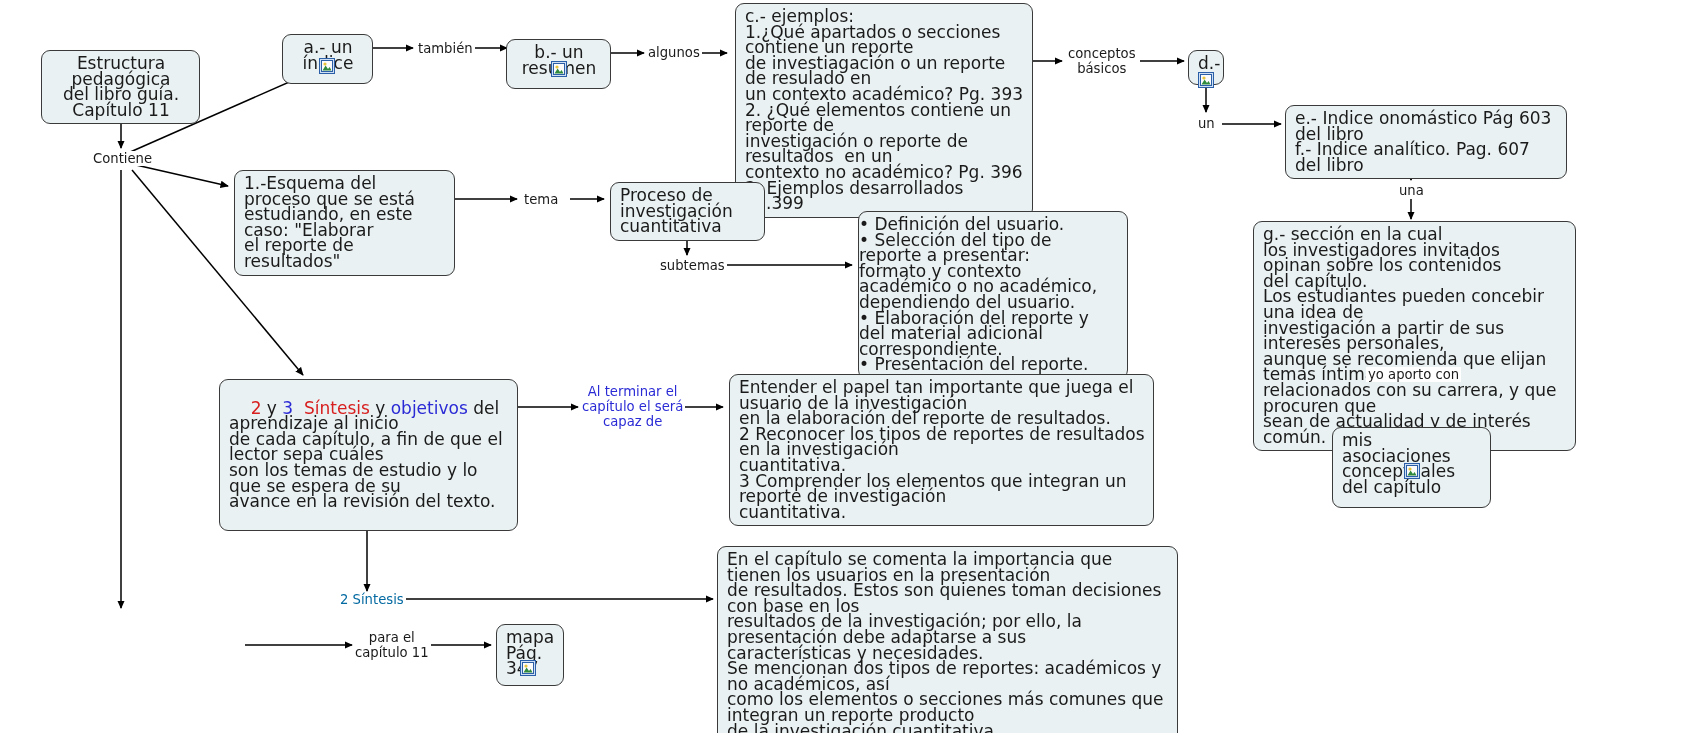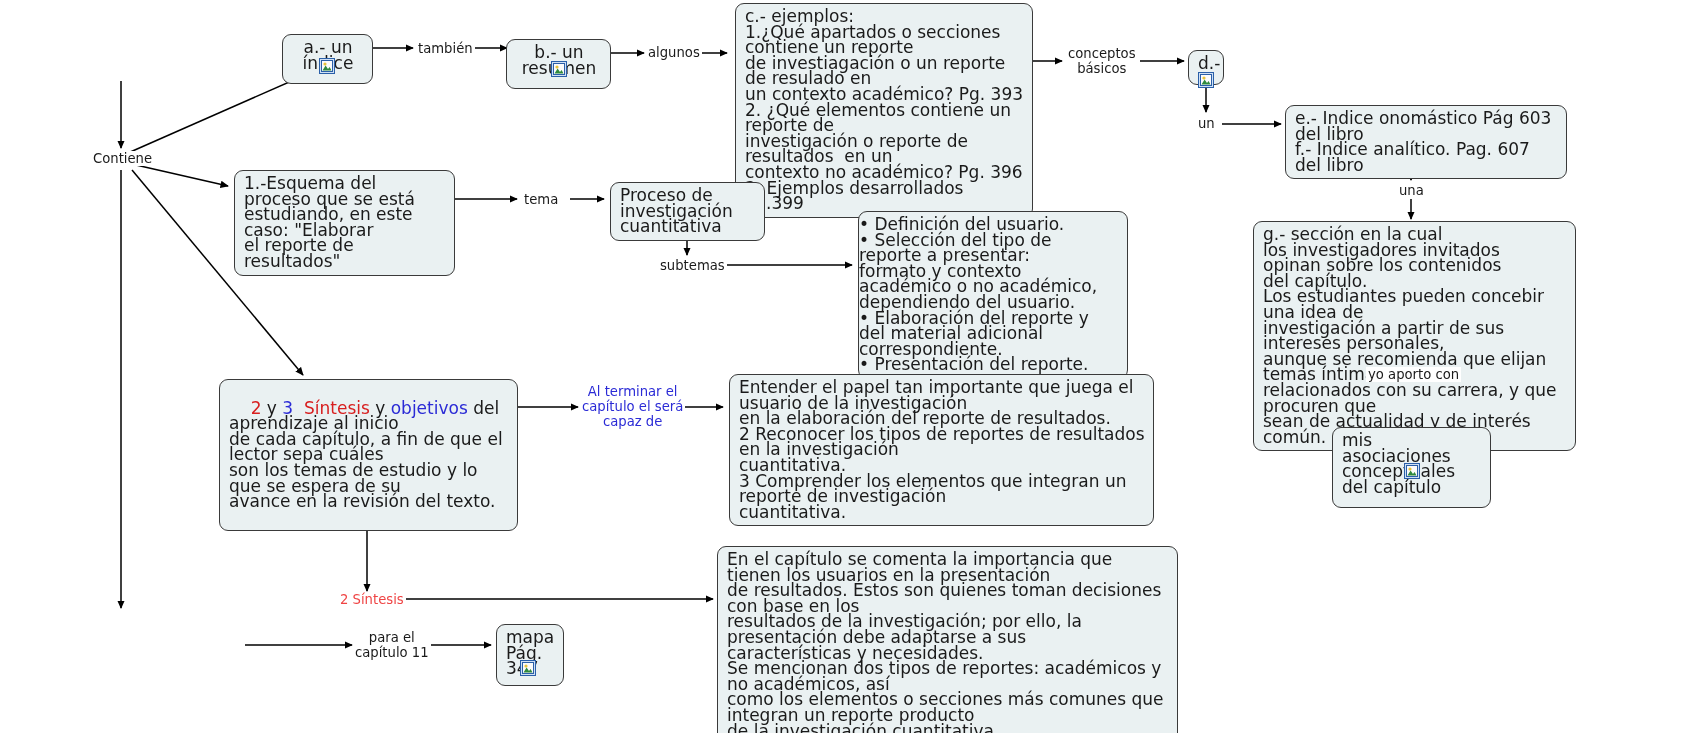--- a/index.html
+++ b/index.html
@@ -47,21 +47,21 @@
     position: absolute;
     font-size: 13.2px;
     line-height: 15.2px;
     color: #1a1a1a;
     background: #ffffff;
     white-space: pre;
     text-align: center;
     z-index: 4;
     padding: 0 2px;
   }
-  .label.red { color: #ef4444; }
+  .label.red { color: #0369a1; }
   .label.blue { color: #2b2bd6; }
   .red { color: #d81f1f; }
   .blue { color: #2b2bd6; }
   .imgicon {
     position: absolute;
     width: 16px;
     height: 16px;
     z-index: 6;
   }
   .imgicon svg { display: block; }
@@ -129,20 +129,22 @@
       <path d="M367,450 L367,591" marker-end="url(#arrow)"></path>
 
       <path d="M400,599 L713,599" marker-end="url(#arrow)"></path>
 
       <path d="M245,645 L352,645" marker-end="url(#arrow)"></path>
 
       <path d="M428,645 L491,645" marker-end="url(#arrow)"></path>
     </g>
   </svg>
 
+  <div class="node center" style="left:41px; top:50px; width:159px;">Estructura pedagógica
+del libro guía. Capítulo 11</div>
 
   <div class="node center" style="left:282px; top:34px; width:91px; padding-bottom:12px;">a.- un índice</div>
   <span class="imgicon" style="left:319px; top:58px;">
     <svg width="16" height="16" viewBox="0 0 16 16">
       <rect x="0.5" y="0.5" width="15" height="15" fill="#cfe0f5" stroke="#2a5fa8"></rect>
       <rect x="2.5" y="2.5" width="11" height="11" fill="#fbfbfb" stroke="#2a5fa8"></rect>
       <circle cx="6" cy="6" r="1.6" fill="#e8c33c"></circle>
       <path d="M3.5,12.5 L6.6,7.6 L9,11 L10.6,9 L12.5,12.5 z" fill="#2f8a3e"></path>
     </svg>
   </span>

